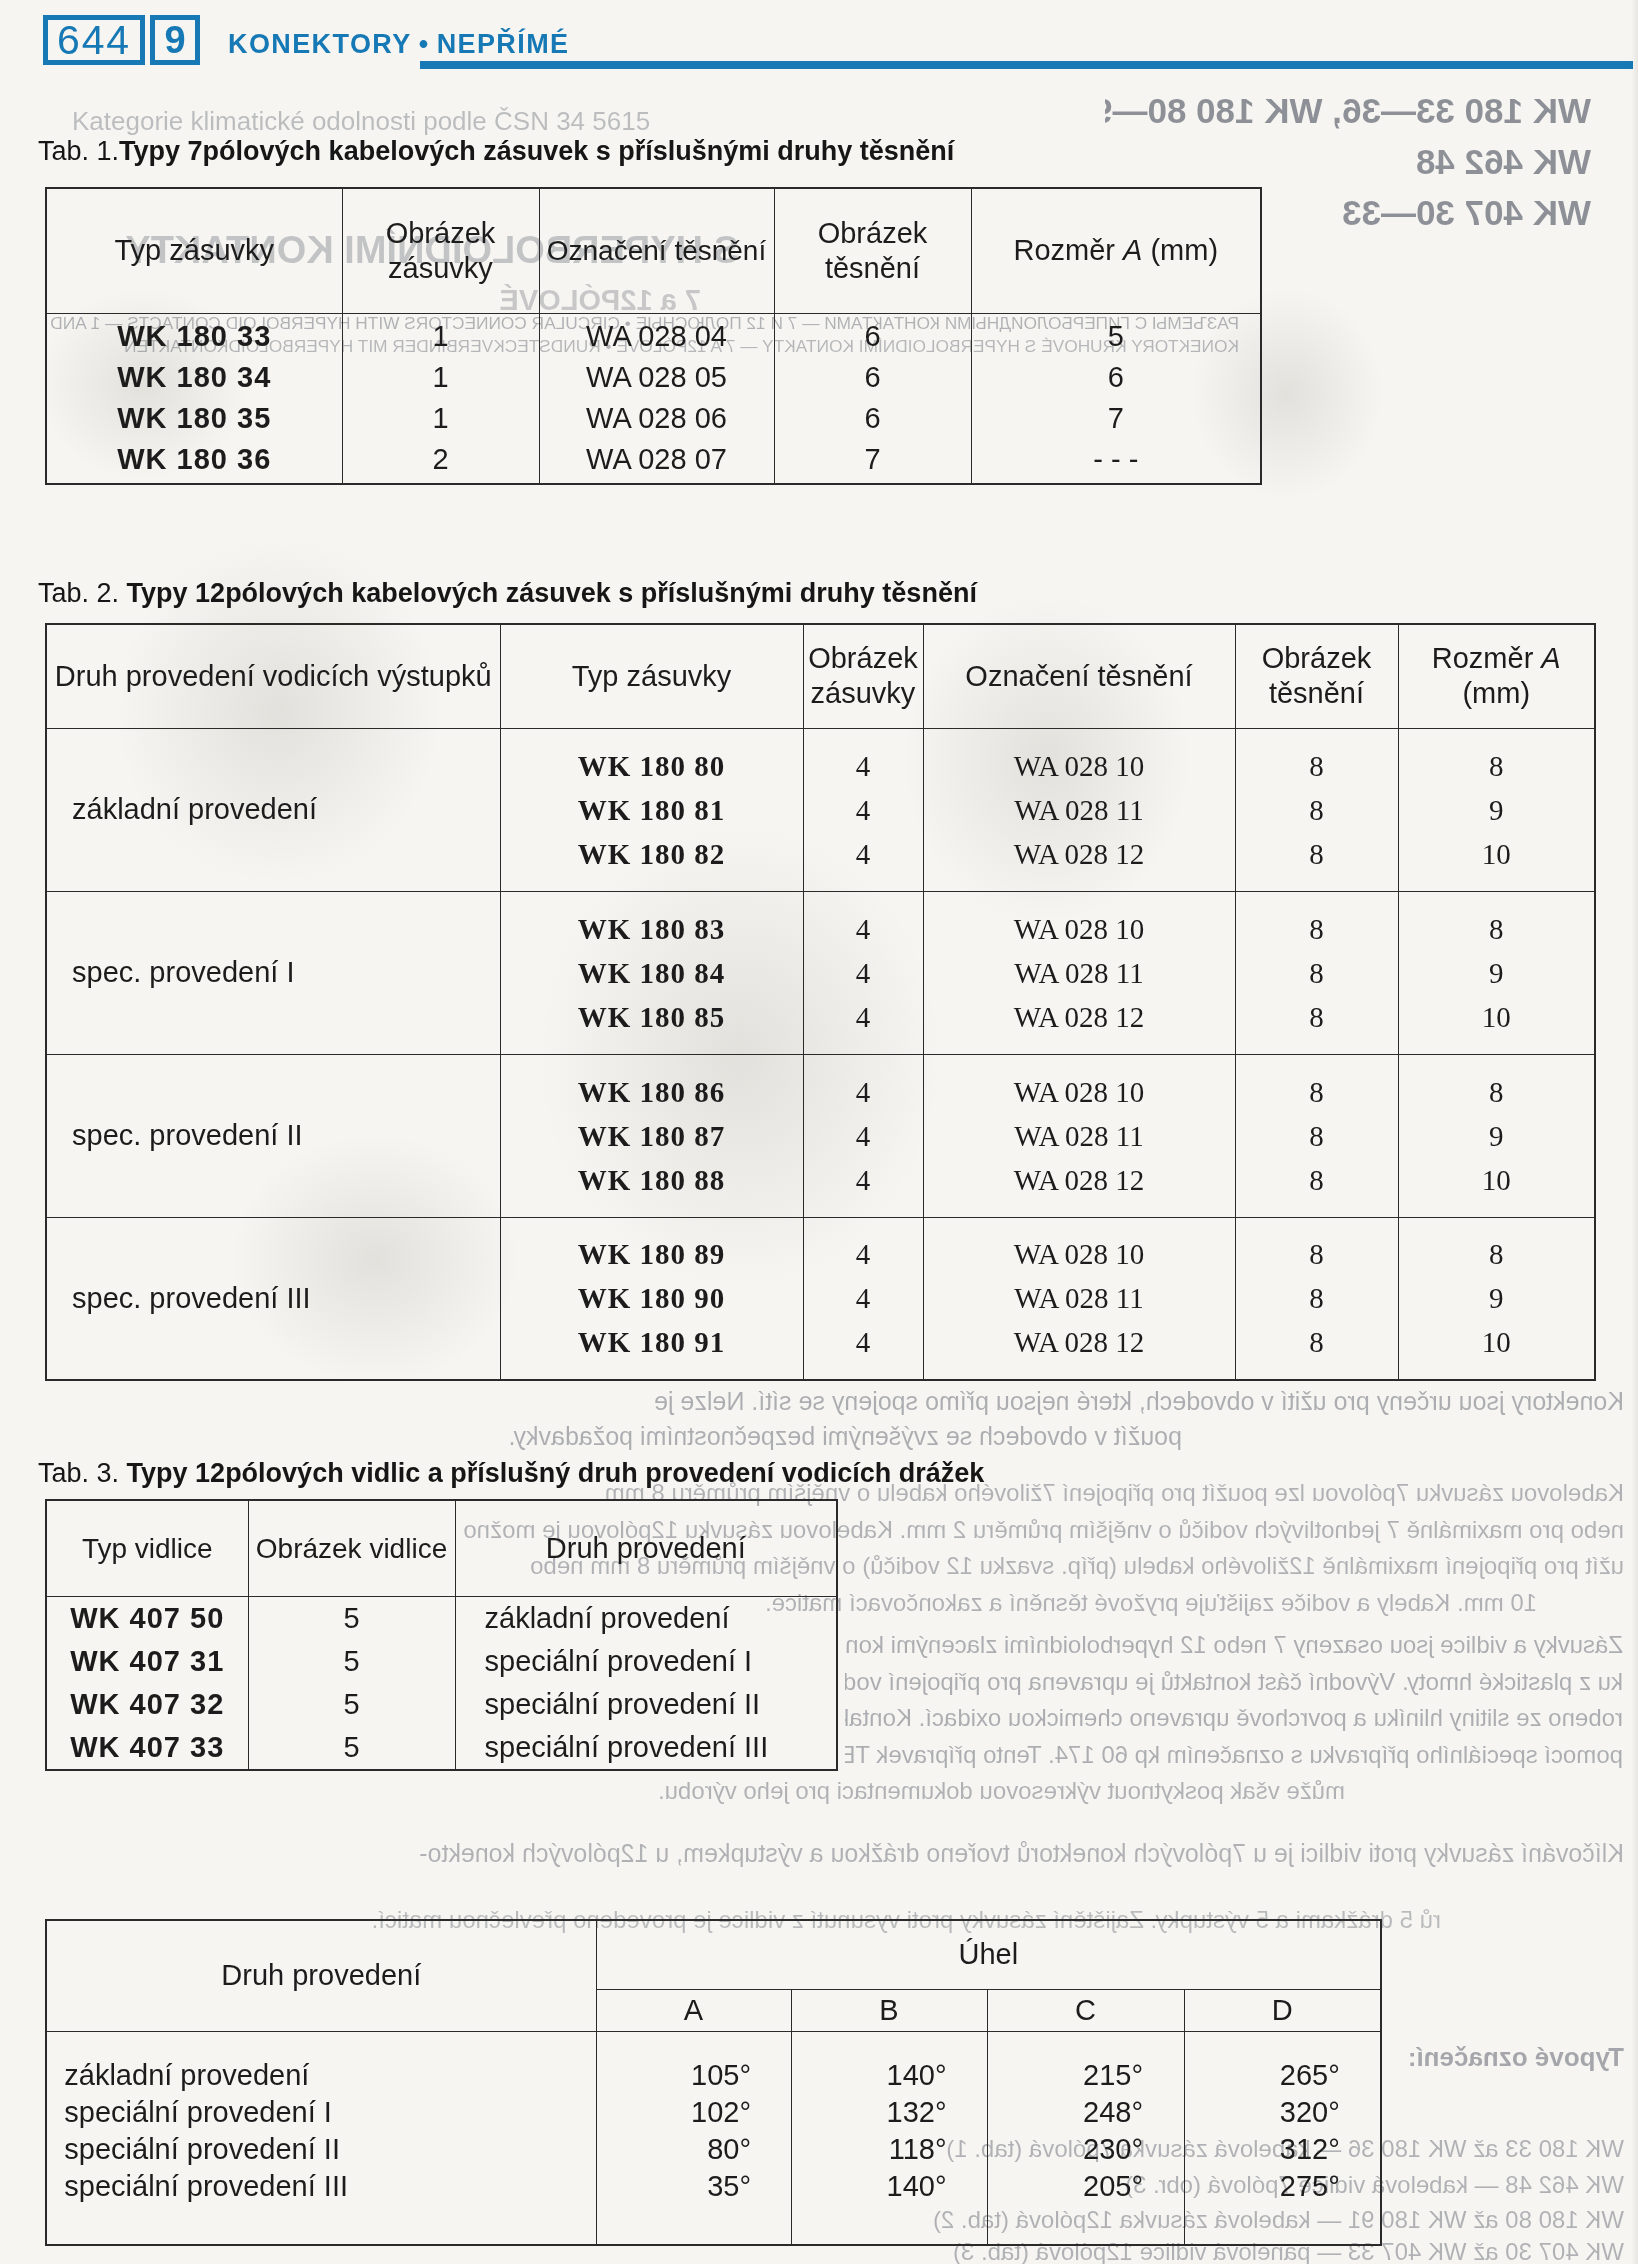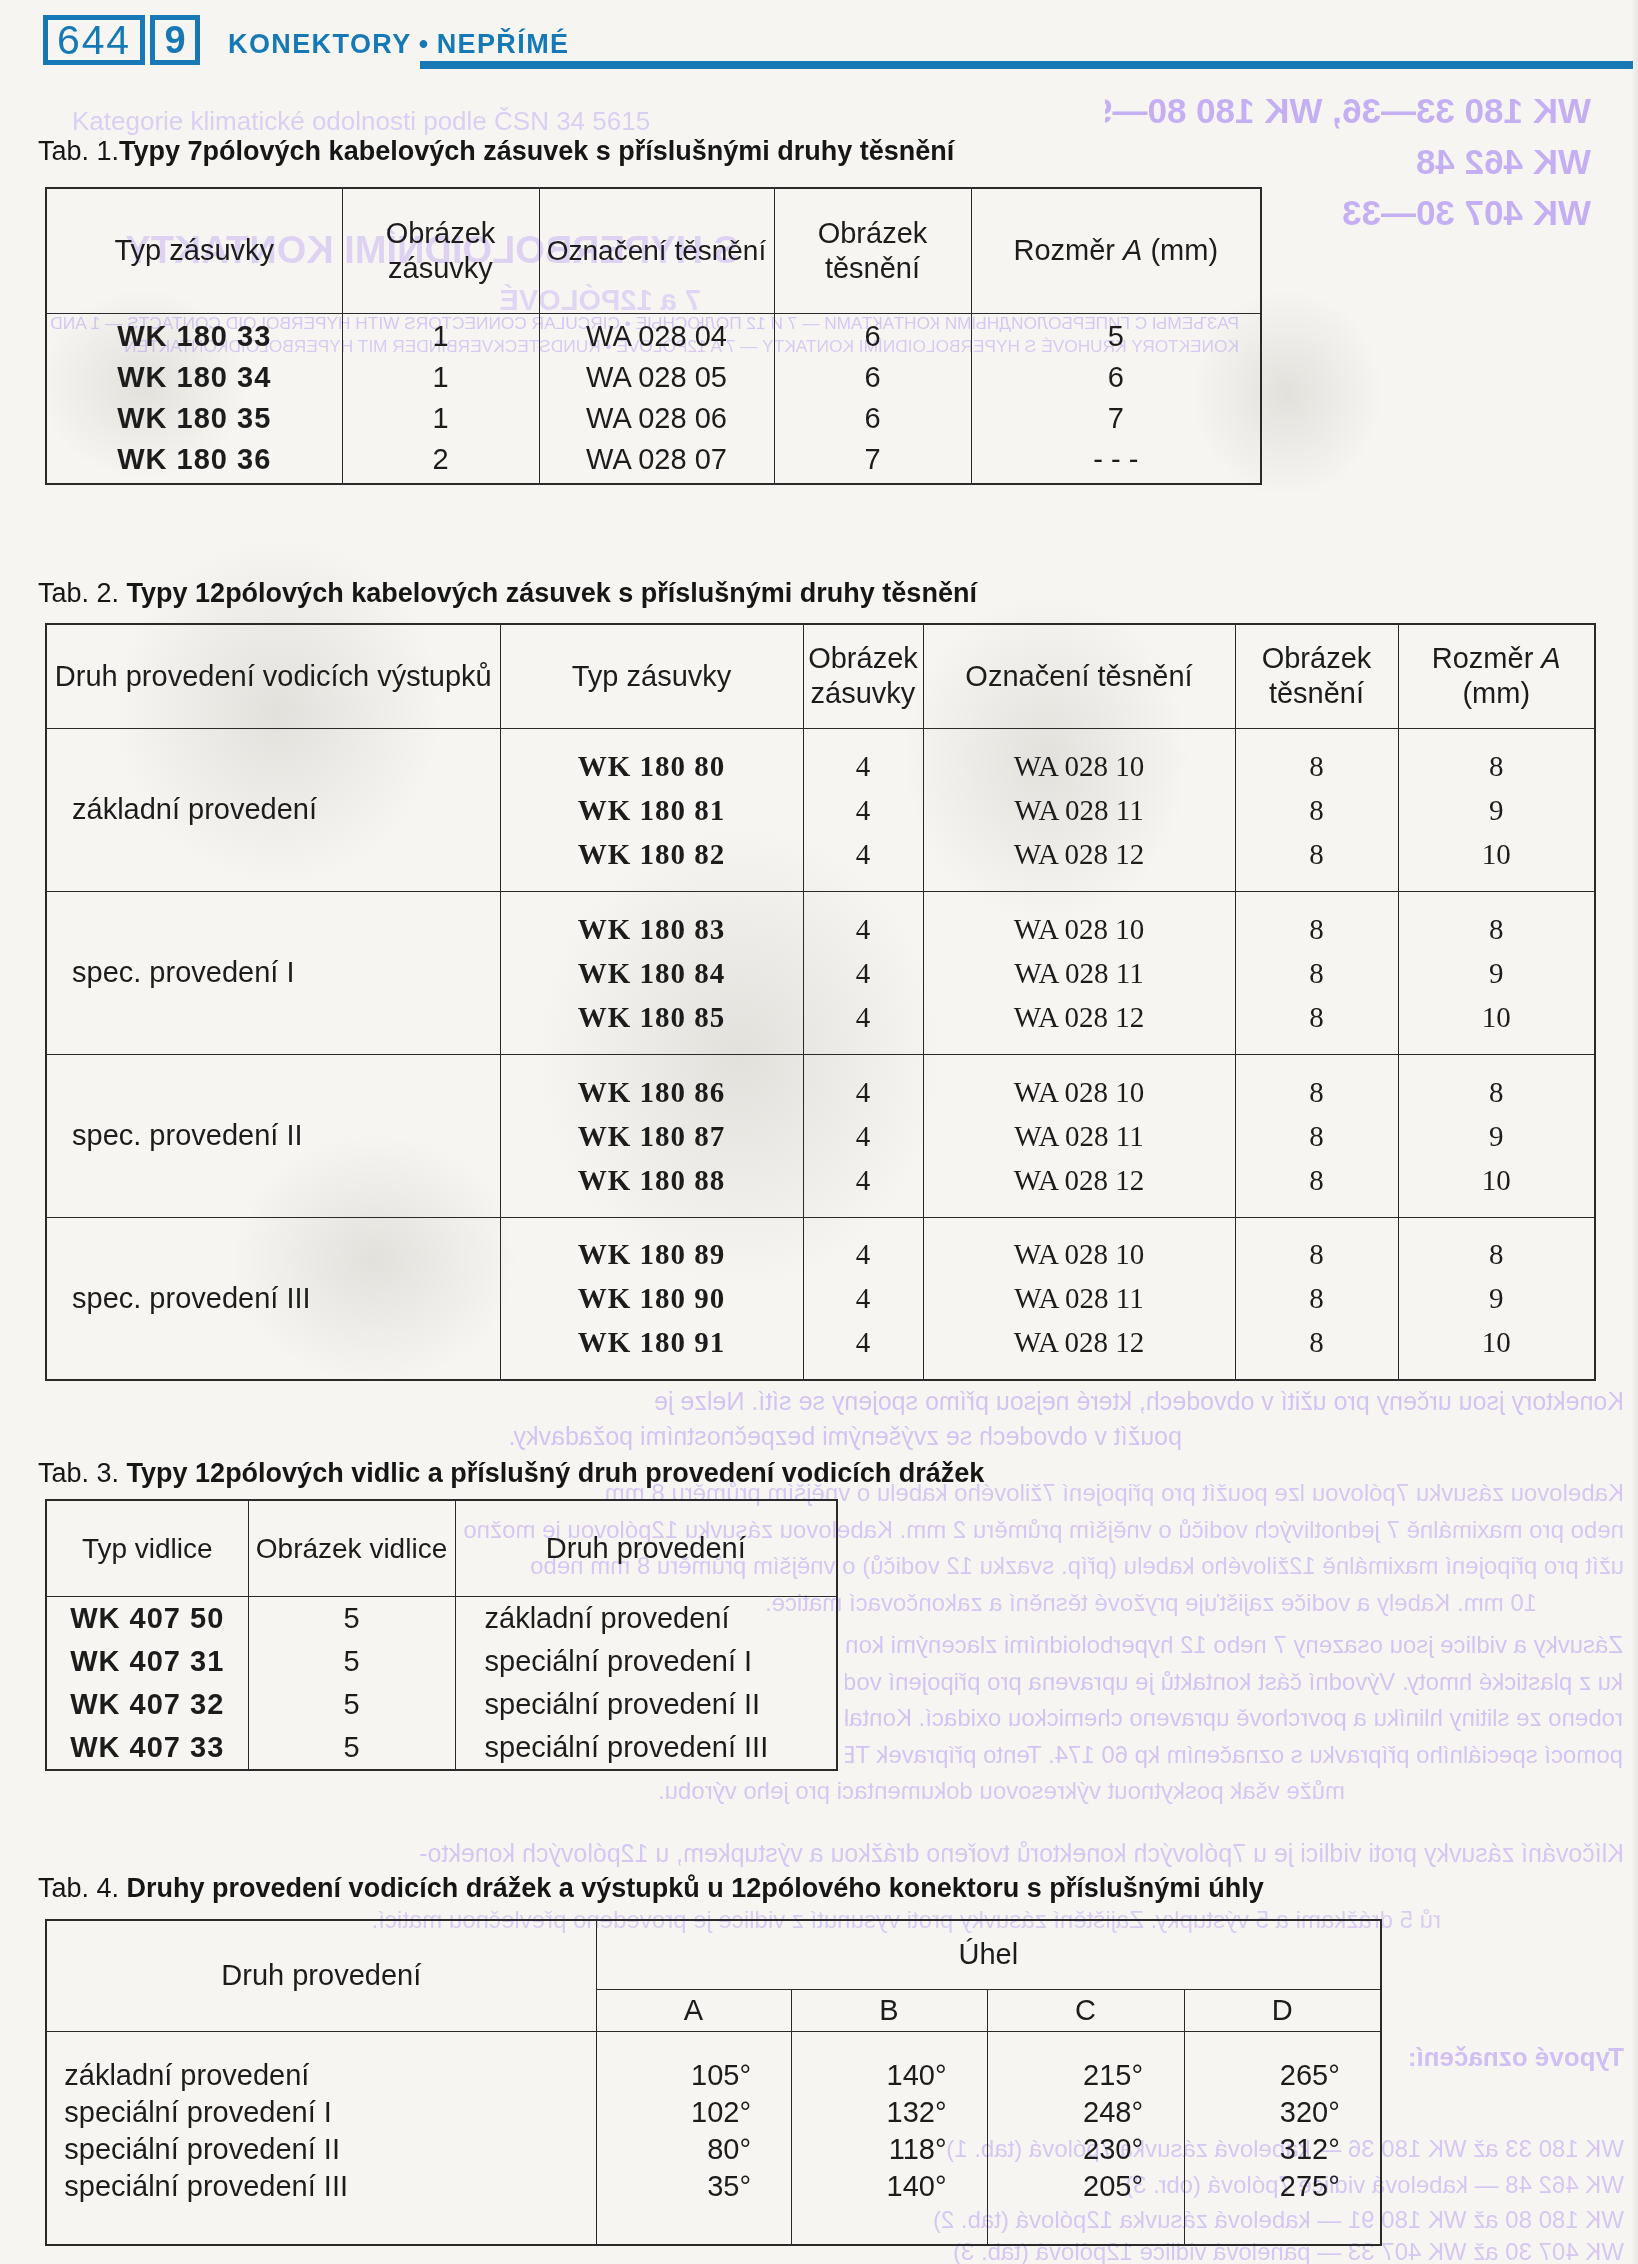--- a/index.html
+++ b/index.html
@@ -10,21 +10,21 @@
     color:#1c1c1c;
   }
   .page::after{content:""; position:absolute; right:0; top:0; bottom:0; width:7.7px;
     background:linear-gradient(to left, rgba(0,0,0,.07), rgba(0,0,0,0)); pointer-events:none;}
 
   
   .sm{position:absolute; border-radius:50%;
     background:radial-gradient(ellipse closest-side, rgba(120,120,112,.16), rgba(120,120,112,0));}
 
   
-  .bl{position:absolute; color:#8b5cf6; white-space:nowrap; overflow:hidden; pointer-events:none;}
+  .bl{position:absolute; color:#0f172a; white-space:nowrap; overflow:hidden; pointer-events:none;}
   .mir{transform:scaleX(-1);}
 
   .b0{left:1105px; top:91px;  width:486px; font-size:35px; font-weight:700; opacity:.45;}
   .b1{left:1105px; top:142px; width:486px; font-size:35px; font-weight:700; opacity:.45;}
   .b2{left:1105px; top:193px; width:486px; font-size:35px; font-weight:700; opacity:.45;}
   .b3{left:72px;   top:106px; width:865px; font-size:26px; opacity:.25;}
   .b4{left:67px;   top:229px; width:672px; font-size:38px; font-weight:700; opacity:.22;}
   .b5{left:413px;  top:284px; width:288px; font-size:29px; font-weight:700; opacity:.2;}
   .b6{left:48px;   top:313px; width:1191px; font-size:17.3px; opacity:.3;}
   .b7{left:48px;   top:336px; width:1191px; font-size:17.3px; opacity:.28;}
@@ -369,21 +369,20 @@
       <td class="dleft">
         <div class="ln">základní provedení</div>
         <div class="ln">speciální provedení I</div>
         <div class="ln">speciální provedení II</div>
         <div class="ln">speciální provedení III</div>
       </td>
     </tr>
   </tbody>
     </table>
 
-  <div class="ttl ttl-4"><span>Tab. 4.</span> <b>Druhy provedení vodicích drážek a výstupků u 12pólového konektoru s příslušnými úhly</b></div>
 
   <table class="cat tab4">
     <colgroup>
         <col style="width:550px">
         <col style="width:195px">
         <col style="width:196px">
         <col style="width:197px">
         <col style="width:197px">
       </colgroup>
     <tbody>

